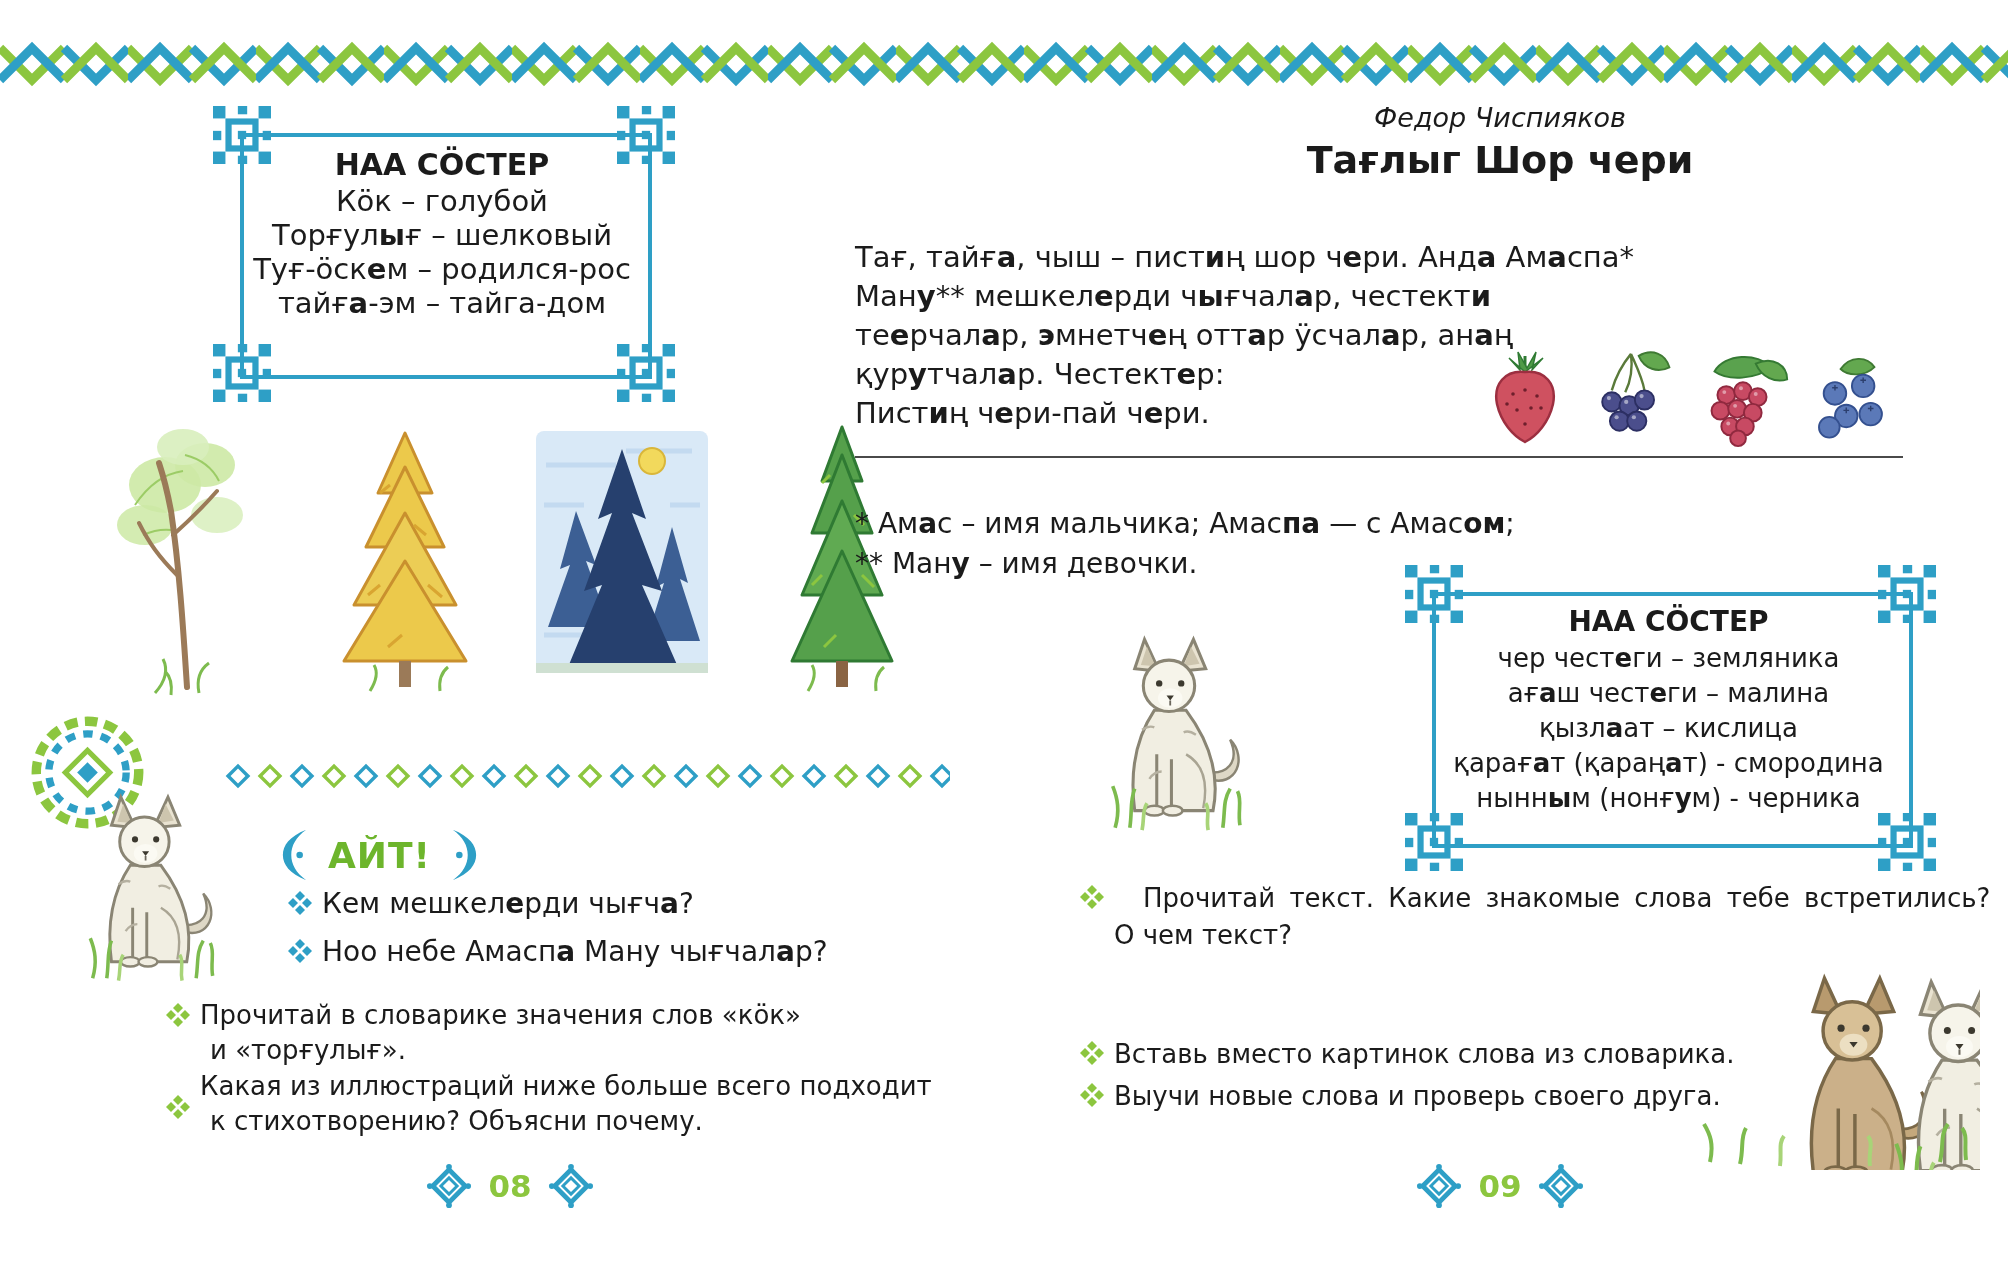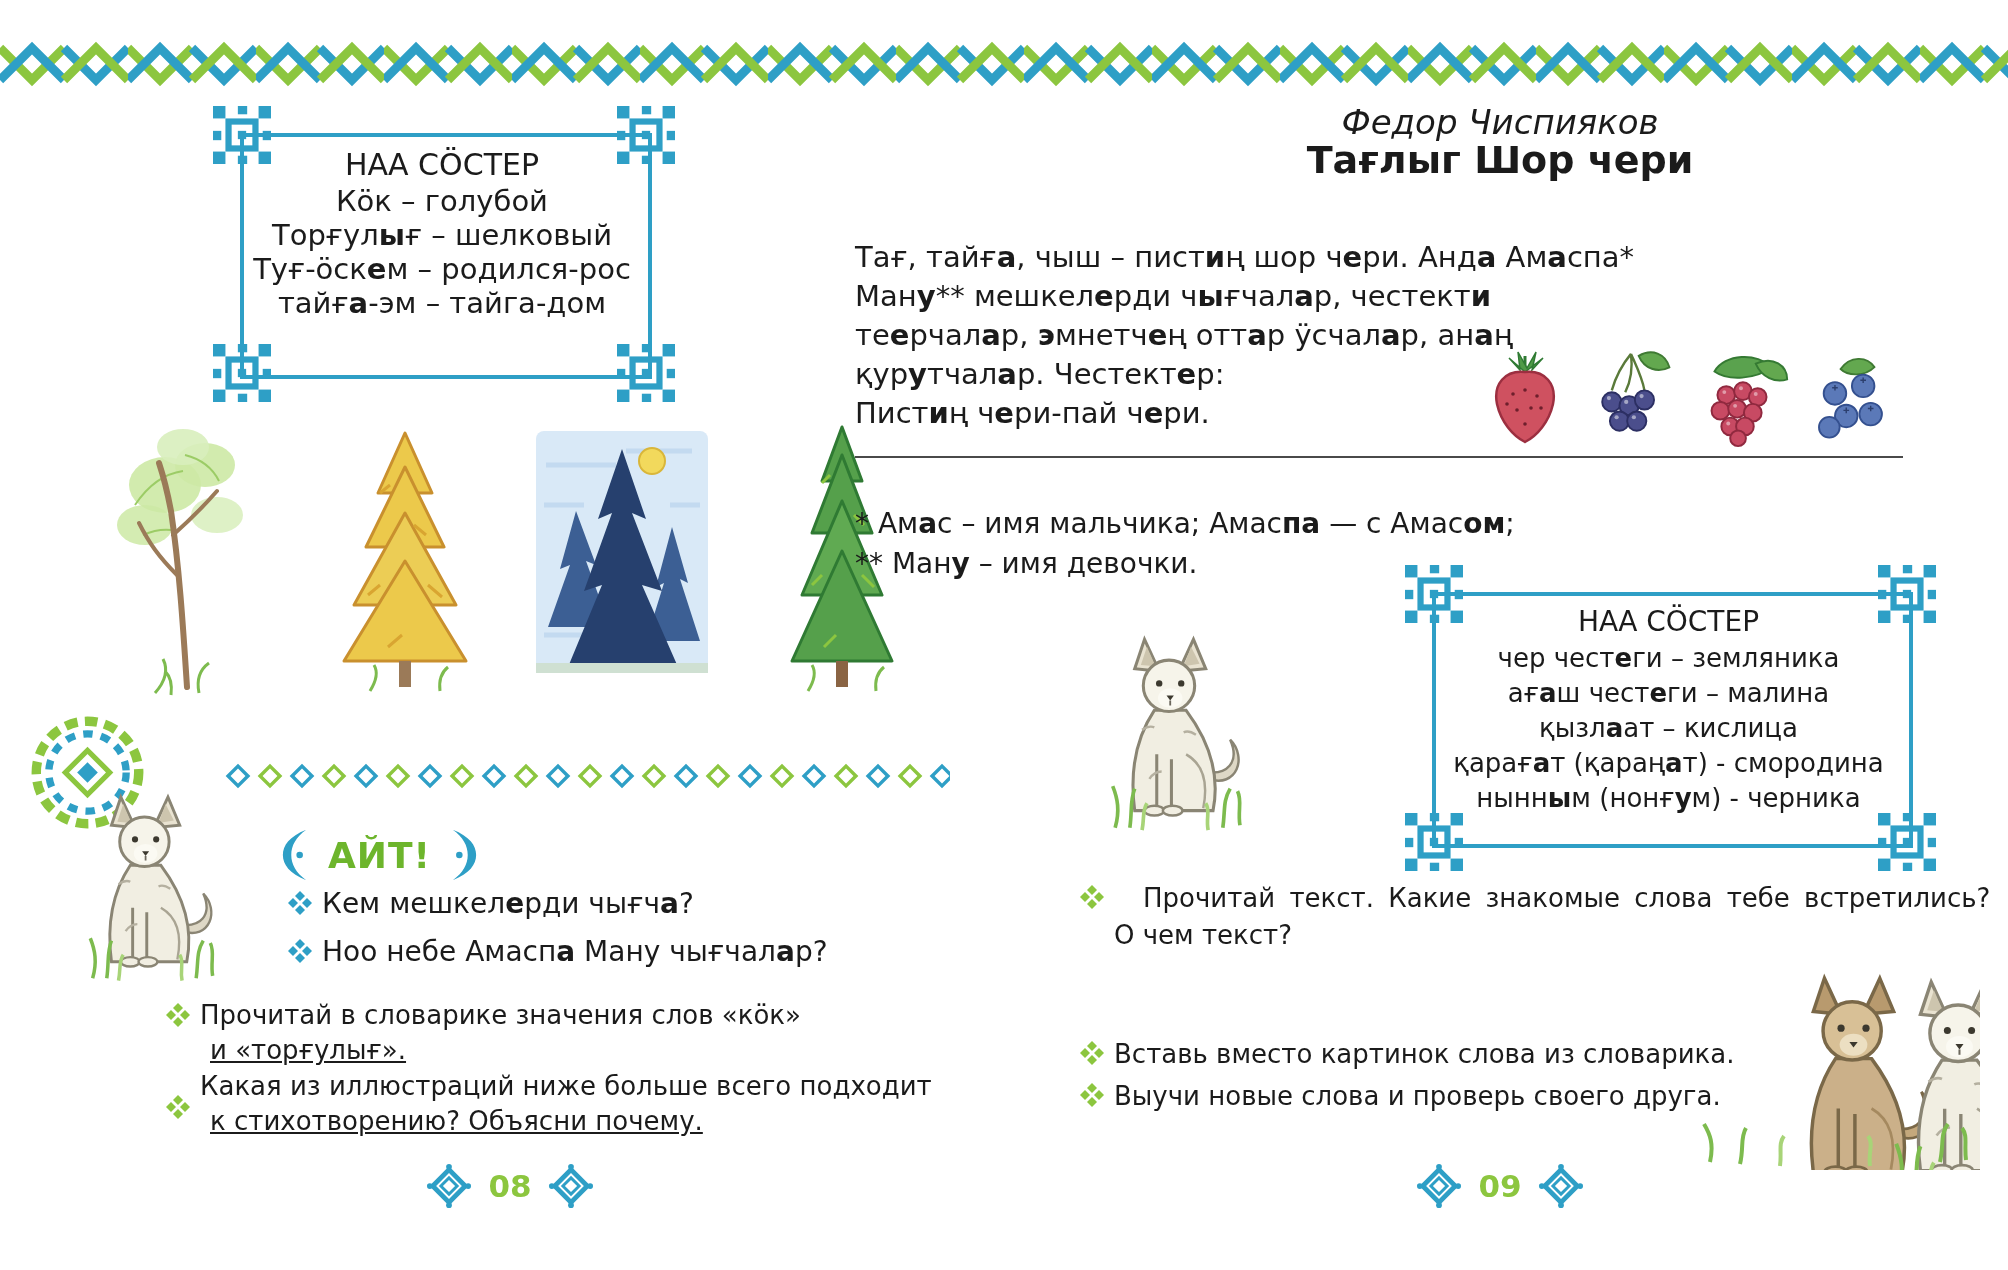--- a/index.html
+++ b/index.html
@@ -4,32 +4,32 @@
 <style>
   html,body{margin:0;padding:0;background:#ffffff;}
   .canvas{position:relative;width:2008px;height:1270px;background:#ffffff;overflow:hidden;
           font-family:"DejaVu Sans","Liberation Sans",sans-serif;color:#1b1b1b;}
   .abs{position:absolute;}
   b{font-weight:bold;}
   
   .vbox-border{position:absolute;border:4px solid #2E9FC6;}
   .knot{position:absolute;width:58px;height:58px;}
   .vbox-text{position:absolute;text-align:center;}
-  .vbox-title{font-weight:normal;}
+  .vbox-title{font-weight:bold;}
   
   .line{white-space:nowrap;}
   .qrow,.trow{display:flex;align-items:flex-start;}
   .qrow .bullet,.trow .bullet{flex:0 0 auto;margin-top:5px;margin-right:10px;}
   .ait-wrap{display:flex;align-items:center;gap:16px;}
   .ait-label{font-weight:bold;color:#6DB52C;font-size:36px;letter-spacing:1px;}
   .footer{display:flex;align-items:center;justify-content:center;gap:16px;}
   .pagenum{color:#8CC63F;font-weight:bold;font-size:31px;}
-  .author{font-style:italic;font-size:34px;text-align:center;}
+  .author{font-style:italic;font-size:27px;text-align:center;}
   .lesson-title{font-weight:bold;font-size:38px;text-align:center;}
-  .cont{padding-left:10px;text-decoration:underline;}
+  .cont{padding-left:10px;}
   .just1{word-spacing:6px;margin-left:29px;}
 </style>
 </head>
 <body>
 
 <div class="canvas">
 
   <svg width="0" height="0" style="position:absolute" aria-hidden="true">
     <defs>
       <symbol id="sym-knot" viewBox="0 0 56 56">

